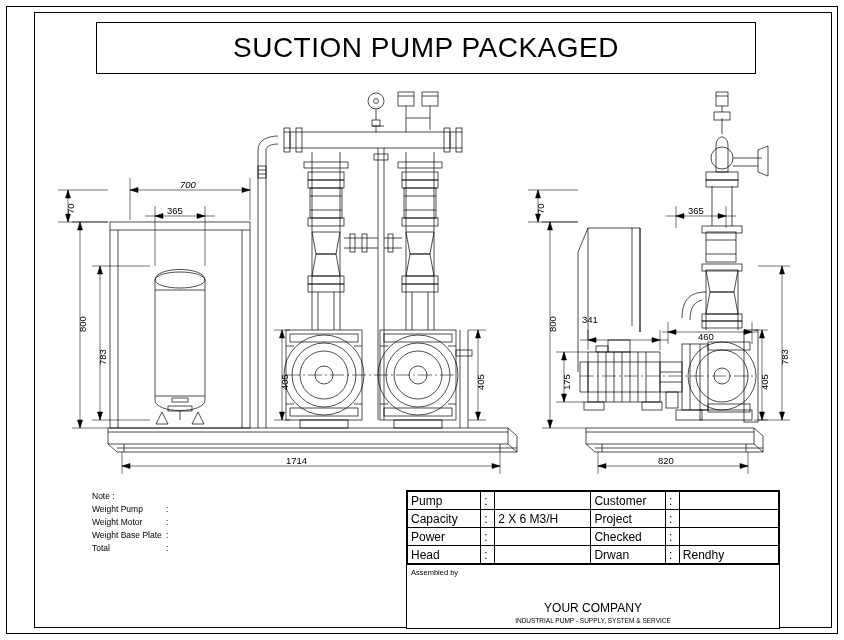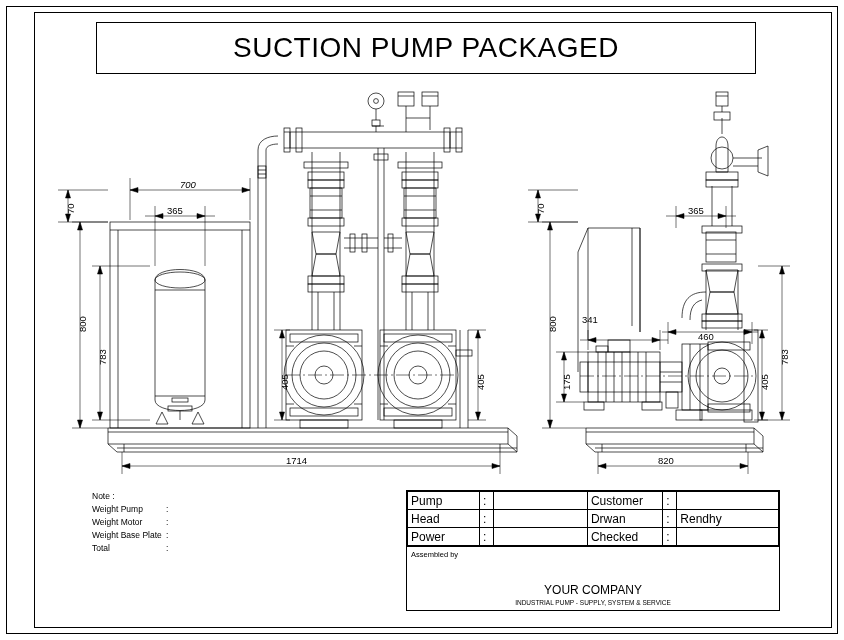--- a/index.html
+++ b/index.html
@@ -551,34 +551,42 @@
       <tbody>
           <tr>
         <td class="k">Pump</td>
         <td class="s">:</td>
         <td class="v"></td>
         <td class="k">Customer</td>
         <td class="s">:</td>
         <td class="v"></td>
       </tr>
       <tr>
-        <td class="k">Head</td>
+        <td class="k">Capacity</td>
+        <td class="s">:</td>
+        <td class="v">2 X 6 M3/H</td>
+        <td class="k">Project</td>
         <td class="s">:</td>
         <td class="v"></td>
-        <td class="k">Drwan</td>
-        <td class="s">:</td>
-        <td class="v">Rendhy</td>
       </tr>
       <tr>
         <td class="k">Power</td>
         <td class="s">:</td>
         <td class="v"></td>
         <td class="k">Checked</td>
         <td class="s">:</td>
         <td class="v"></td>
+      </tr>
+      <tr>
+        <td class="k">Head</td>
+        <td class="s">:</td>
+        <td class="v"></td>
+        <td class="k">Drwan</td>
+        <td class="s">:</td>
+        <td class="v">Rendhy</td>
       </tr>
     </tbody>
       </table>
     <div class="tb-assembled">Assembled by</div>
     <div class="tb-company">YOUR COMPANY</div>
     <div class="tb-tagline">INDUSTRIAL PUMP - SUPPLY, SYSTEM &amp; SERVICE</div>
   </div>
 
 </div>
 

